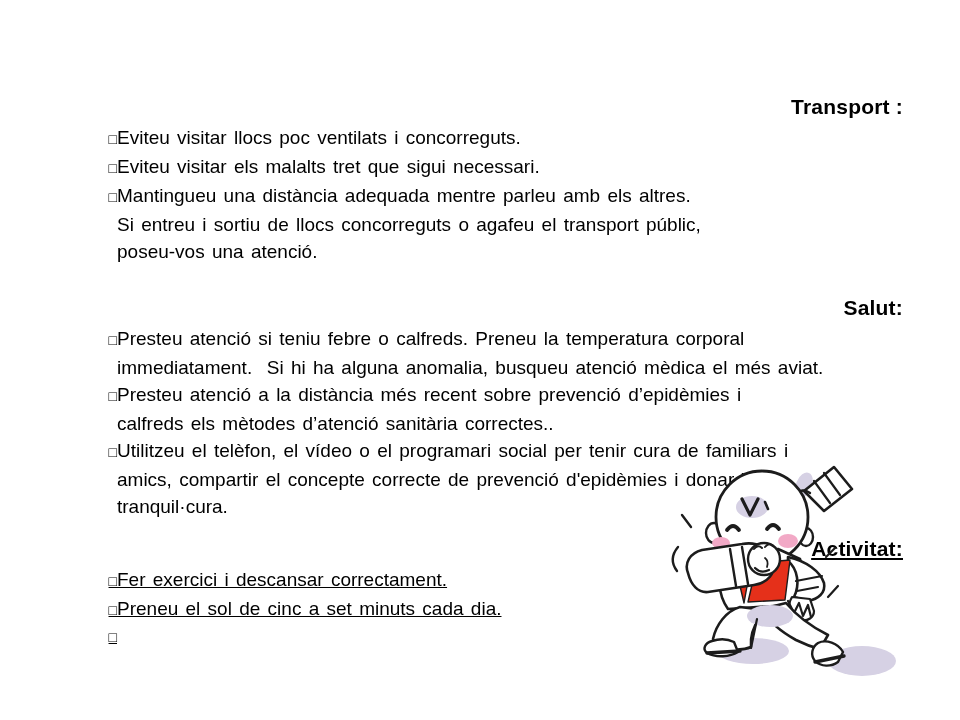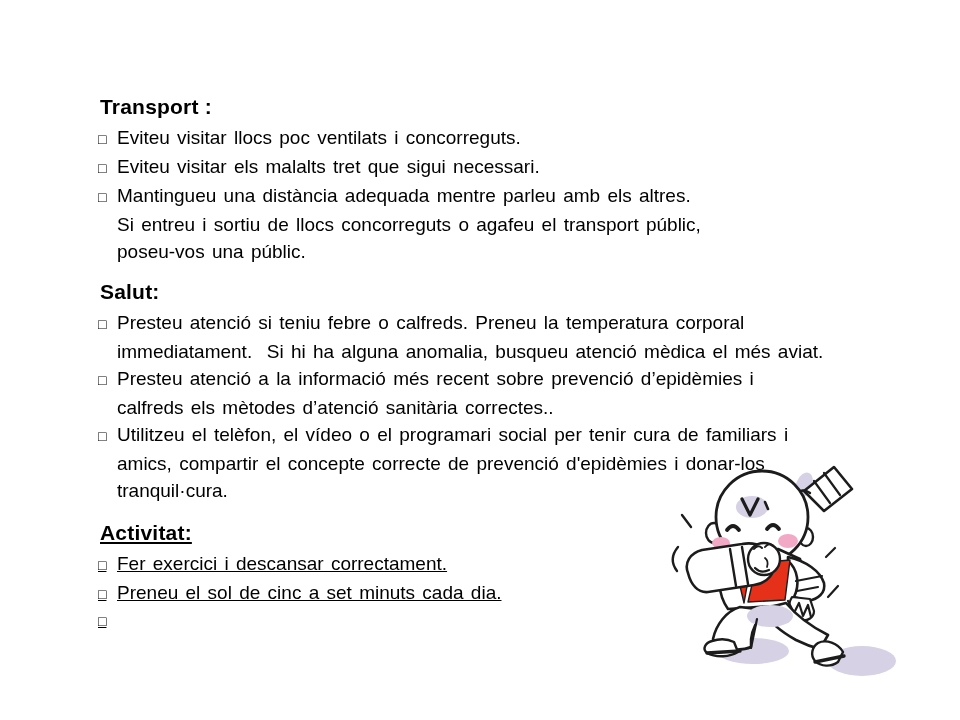--- a/index.html
+++ b/index.html
@@ -14,24 +14,24 @@
   .slide{
     position:relative;
     width:960px;height:720px;
     background:var(--paper);
     overflow:hidden;
     font-family:"Liberation Sans", sans-serif;
     color:var(--text);
   }
   .text-col{
     position:absolute;
-    left:98px;top:94px;width:805px;
+    left:98px;top:94px;width:805px;text-align:right;
   }
   .section{margin:0;}
-  .section.gap-lg{margin-top:14px;}
+  .section.gap-lg{margin-top:30px;}
   .section.gap-md{margin-top:16px;text-decoration:underline;}
   .heading{
     font-size:21px;font-weight:bold;line-height:26px;
     margin:0 0 4px 2px;letter-spacing:0.2px;
   }
   .line{
     display:flex;align-items:baseline;
     font-size:19px;line-height:27px;
     white-space:pre;word-spacing:2px;
   }
@@ -76,41 +76,41 @@
     <span class="line-text">Mantingueu una distància adequada mentre parleu amb els altres.</span>
   </div>
 
   <div class="line">
     <span class="bullet"></span>
     <span class="line-text">Si entreu i sortiu de llocs concorreguts o agafeu el transport públic,</span>
   </div>
 
   <div class="line">
     <span class="bullet"></span>
-    <span class="line-text">poseu-vos una públic.</span>
+    <span class="line-text">poseu-vos una atenció.</span>
   </div>
 </div>
   </section>
 
   <section class="section gap-lg">
     <h2 class="heading">Salut:</h2>
     <div class="lines">
   <div class="line">
     <span class="bullet">□</span>
     <span class="line-text">Presteu atenció si teniu febre o calfreds. Preneu la temperatura corporal</span>
   </div>
 
   <div class="line">
     <span class="bullet"></span>
     <span class="line-text">immediatament.  Si hi ha alguna anomalia, busqueu atenció mèdica el més aviat.</span>
   </div>
 
   <div class="line">
     <span class="bullet">□</span>
-    <span class="line-text">Presteu atenció a la informació més recent sobre prevenció d’epidèmies i</span>
+    <span class="line-text">Presteu atenció a la distància més recent sobre prevenció d’epidèmies i</span>
   </div>
 
   <div class="line">
     <span class="bullet"></span>
     <span class="line-text">calfreds els mètodes d’atenció sanitària correctes..</span>
   </div>
 
   <div class="line">
     <span class="bullet">□</span>
     <span class="line-text">Utilitzeu el telèfon, el vídeo o el programari social per tenir cura de familiars i</span>

